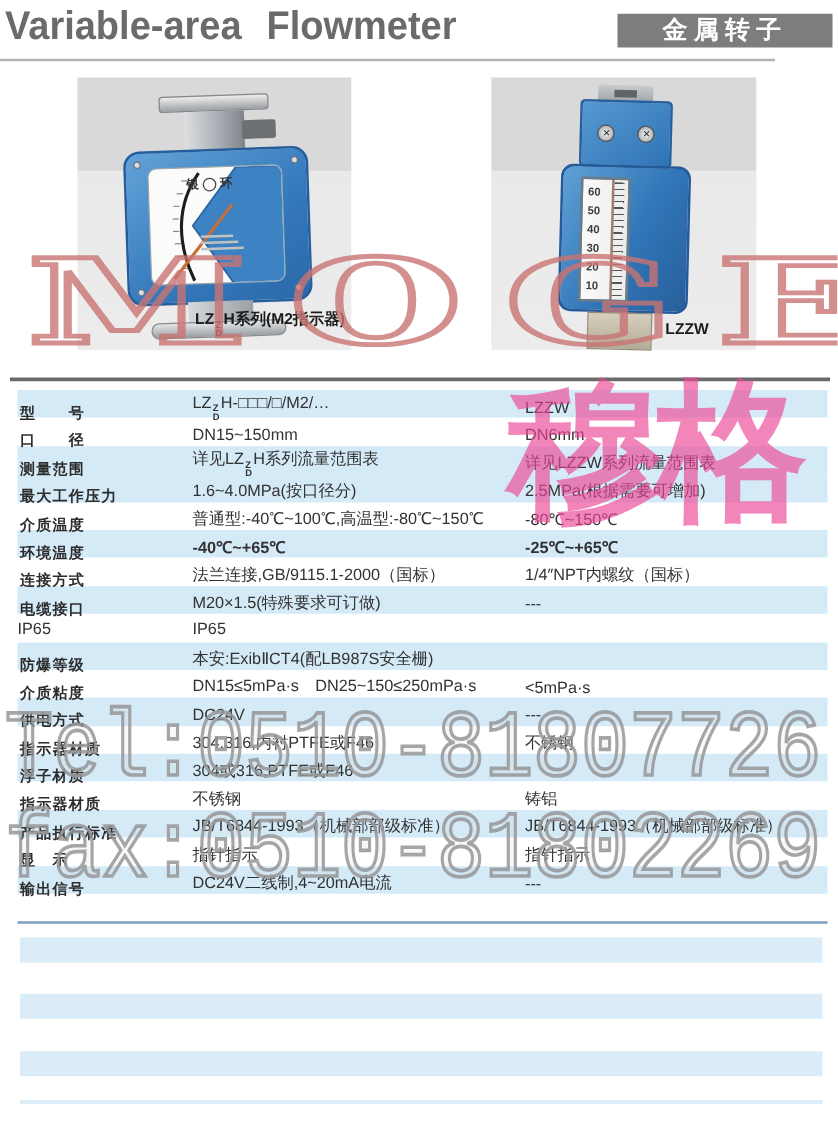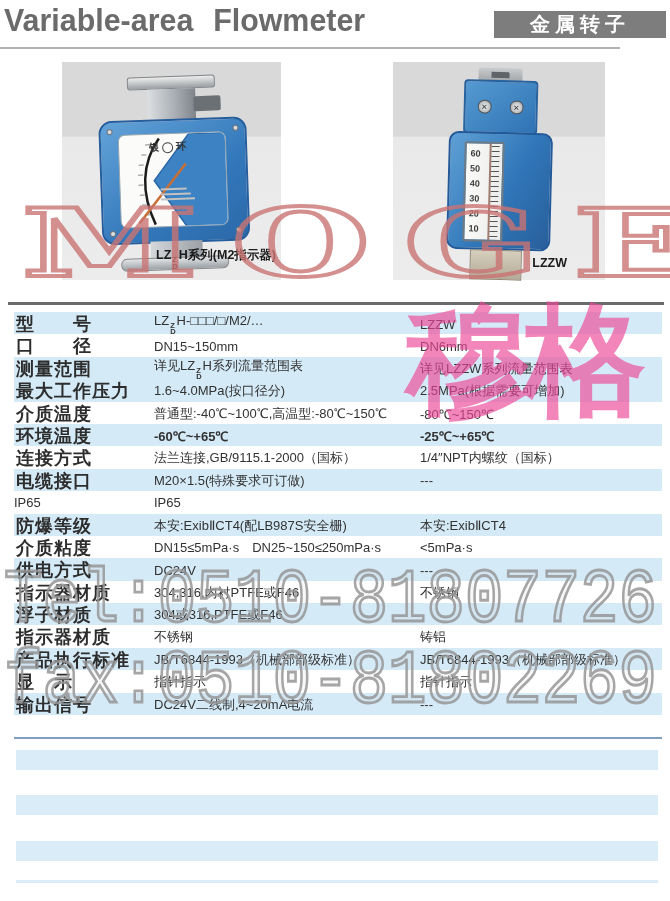--- a/index.html
+++ b/index.html
@@ -70,21 +70,21 @@
   .window .tube { position:absolute; left:23px; top:0; bottom:0; width:2px; background:#7a4a3a; opacity:.7; }
   .fm2 .foot { position:absolute; left:44px; top:182px; width:52px; height:30px;
                background:linear-gradient(180deg,#d6cfbd,#b3ab97); border:1px solid #938b77; }
 
   
   .table-topline { position:absolute; left:8px; top:302px; width:656px; height:3px; background:#6a6a6a; }
   #spec-table { position:absolute; left:14px; top:312px; width:648px; z-index:1; }
   .trow { display:grid; grid-template-columns:140px 266px auto; align-items:center; height:22.4px; }
   .trow.blue { background:#d5eaf7; }
   .cell { white-space:nowrap; overflow:visible; }
-  .cell.label { padding-left:2px; font-size:18px; font-weight:bold; color:#2d2d2d; letter-spacing:1px; }
+  .cell.label { padding-left:2px; font-size:12px; font-weight:bold; color:#2d2d2d; letter-spacing:1px;margin-top:10px; }
   .cell.v1, .cell.v2 { font-size:13px; color:#323232; }
   .trow.em .cell { font-weight:bold; }
   .table-botline { position:absolute; left:14px; top:737px; width:648px; height:2px; background:#7d9fbd; }
 
   
   .stripe { position:absolute; left:16px; width:642px; height:20px; background:#d9ecf8; }
   .stripe.thin { height:3px; background:#d9ecf8; }
 
   
   .wm { position:absolute; z-index:6; pointer-events:none; white-space:nowrap; }
@@ -203,41 +203,40 @@
         <div class="cell v1">1.6~4.0MPa(按口径分)</div>
         <div class="cell v2">2.5MPa(根据需要可增加)</div>
       </div>
       <div class="trow">
         <div class="cell label">介质温度</div>
         <div class="cell v1">普通型:-40℃~100℃,高温型:-80℃~150℃</div>
         <div class="cell v2">-80℃~150℃</div>
       </div>
       <div class="trow blue em">
         <div class="cell label">环境温度</div>
-        <div class="cell v1">-60℃~+65℃</div>
+        <div class="cell v1">-40℃~+65℃</div>
         <div class="cell v2">-25℃~+65℃</div>
       </div>
       <div class="trow">
         <div class="cell label">连接方式</div>
         <div class="cell v1">法兰连接,GB/9115.1-2000（国标）</div>
         <div class="cell v2">1/4″NPT内螺纹（国标）</div>
       </div>
       <div class="trow blue">
         <div class="cell label">电缆接口</div>
         <div class="cell v1">M20×1.5(特殊要求可订做)</div>
         <div class="cell v2">---</div>
       </div>
       <div class="trow">
         <div class="cell v1">IP65</div>
         <div class="cell v2">IP65</div>
       </div>
       <div class="trow blue">
         <div class="cell label">防爆等级</div>
         <div class="cell v1">本安:ExibⅡCT4(配LB987S安全栅)</div>
-        <div class="cell v2">本安:ExibⅡCT4</div>
       </div>
       <div class="trow">
         <div class="cell label">介质粘度</div>
         <div class="cell v1">DN15≤5mPa·s　DN25~150≤250mPa·s</div>
         <div class="cell v2">&lt;5mPa·s</div>
       </div>
       <div class="trow blue">
         <div class="cell label">供电方式</div>
         <div class="cell v1">DC24V</div>
         <div class="cell v2">---</div>

